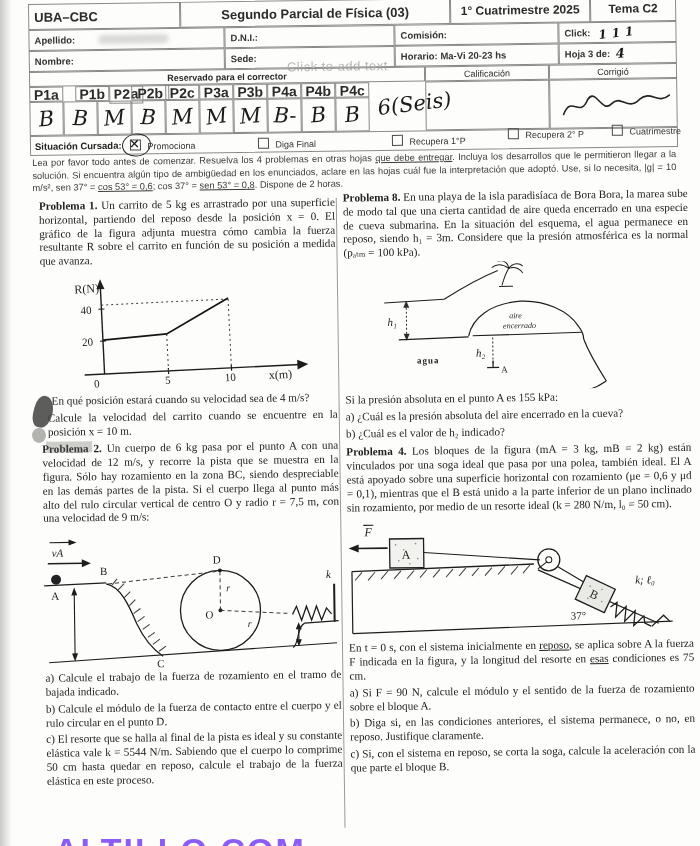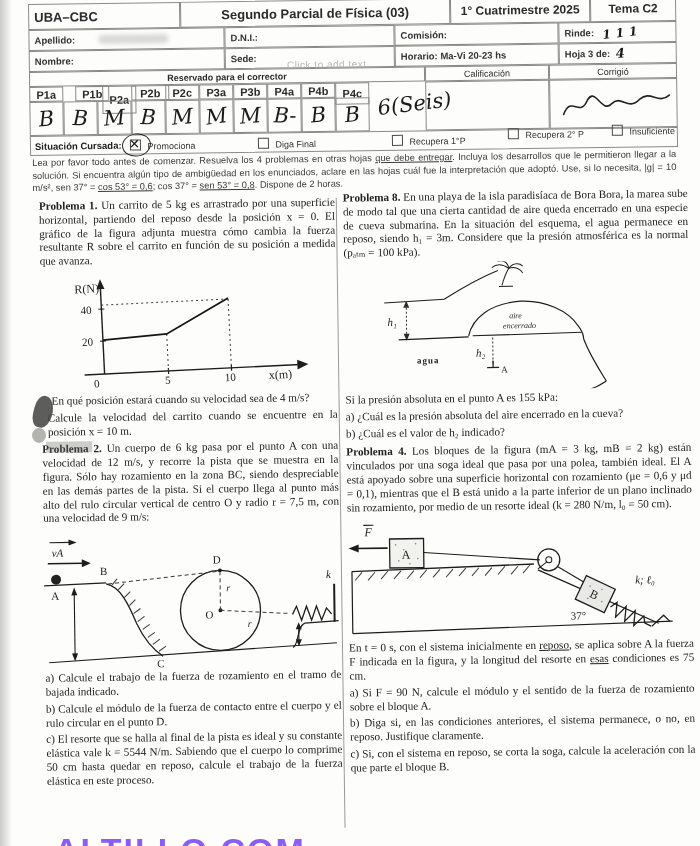--- a/index.html
+++ b/index.html
@@ -10,39 +10,39 @@
   .scan{position:absolute;left:28px;top:4px;width:660px;transform:rotate(-0.8deg);transform-origin:0 0;}
 
   
   .hdr{position:relative;width:648px;height:196px;font-family:"Liberation Sans",sans-serif;}
   .cell{position:absolute;border:1px solid #8a8a86;box-sizing:border-box;
         display:flex;align-items:center;padding:0 5px;background:transparent;}
   .cell.center{justify-content:center;}
   .b13{font-weight:bold;font-size:13px;}
   .b12{font-weight:bold;font-size:12px;}
   .lbl{font-size:9.5px;font-weight:600;color:#333;}
-  .plbl{font-size:11px;font-weight:600;justify-content:center;}
+  .plbl{font-size:14px;font-weight:600;justify-content:center;}
   .hand{font-family:"DejaVu Serif",serif;font-style:italic;color:#1b1b1b;}
   .mark{font-size:21px;transform:rotate(-4deg);}
   .markcell{position:absolute;border:1px solid #8a8a86;box-sizing:border-box;display:flex;
         align-items:center;justify-content:center;overflow:visible;}
   .aula-hand{font-size:12px;letter-spacing:5px;margin-left:8px;transform:rotate(-6deg);}
   .hoja-hand{font-size:13px;margin-left:6px;transform:rotate(-3deg);}
   .calif-hand{position:absolute;font-size:21px;transform:rotate(-6deg);white-space:nowrap;}
   .chk{display:inline-block;width:9px;height:9px;border:1.2px solid #4a4a48;vertical-align:-1px;
        position:relative;margin-right:4px;}
   .chk.x::before{content:"✕";position:absolute;left:-2px;top:-4px;font-size:13px;color:#111;}
   .circ{position:absolute;left:-9px;top:-7px;width:27px;height:21px;border:1.6px solid #222;
        border-radius:50%;transform:rotate(-8deg);}
   .opt{position:absolute;font-size:9px;color:#333;white-space:nowrap;}
   .sit-label{position:absolute;font-size:9.5px;font-weight:bold;color:#222;}
   .instr{position:absolute;left:2px;top:153px;width:644px;font-size:9.3px;line-height:12.5px;
        color:#3a3a38;text-align:justify;}
   .u{text-decoration:underline;}
-  .artifact-note{position:absolute;left:258px;top:59px;font-size:10px;color:#b8b8b4;letter-spacing:.5px;}
+  .artifact-note{position:absolute;left:258px;top:59px;font-size:13px;color:#b8b8b4;letter-spacing:.5px;}
   .smudge-apellido{position:absolute;left:70px;top:32px;width:70px;height:9px;
        background:rgba(90,90,90,.22);filter:blur(2px);border-radius:4px;}
 
   
   .col{position:absolute;font-family:"Liberation Serif","DejaVu Serif",serif;font-size:11.2px;
        line-height:13.8px;text-align:justify;color:#222;}
   .col-left{left:8px;top:196px;width:296px;}
   .col-right{left:312px;top:192px;width:345px;}
   .divider{position:absolute;left:305px;top:198px;width:1px;height:630px;background:#9a9a96;}
   .ptitle{font-weight:bold;}
@@ -74,48 +74,48 @@
 
     <div class="cell b13" style="left:0;top:0;width:152px;height:26px;">UBA–CBC</div>
     <div class="cell b13 center" style="left:152px;top:0;width:270px;height:26px;">Segundo Parcial de Física (03)</div>
     <div class="cell b12 center" style="left:422px;top:0;width:140px;height:26px;">1° Cuatrimestre 2025</div>
     <div class="cell b12 center" style="left:562px;top:0;width:86px;height:26px;">Tema C2</div>
 
     <div class="cell lbl" style="left:0;top:26px;width:196px;height:21px;">Apellido:</div>
     <div class="cell lbl" style="left:196px;top:26px;width:170px;height:21px;">D.N.I.:</div>
     <div class="cell lbl" style="left:366px;top:26px;width:164px;height:21px;">Comisión:</div>
     <div class="cell lbl" style="left:530px;top:26px;width:118px;height:21px;">
-      <span>Rinde:</span>
+      <span>Click:</span>
       <span class="hand aula-hand">111</span>
     </div>
     <div class="smudge-apellido"></div>
 
     <div class="cell lbl" style="left:0;top:47px;width:196px;height:21px;">Nombre:</div>
     <div class="cell lbl" style="left:196px;top:47px;width:170px;height:21px;">Sede:</div>
     <div class="cell lbl" style="left:366px;top:47px;width:164px;height:21px;">Horario: Ma-Vi 20-23 hs</div>
     <div class="cell lbl" style="left:530px;top:47px;width:118px;height:21px;">
       <span>Hoja 3 de:</span>
       <span class="hand hoja-hand">4</span>
     </div>
     <div class="artifact-note">Click to add text</div>
 
     <div class="cell center" style="left:0;top:68px;width:396px;height:15px;font-size:9px;font-weight:600;">Reservado para el corrector</div>
     <div class="cell center" style="left:396px;top:68px;width:124px;height:15px;font-size:9px;">Calificación</div>
     <div class="cell center" style="left:520px;top:68px;width:128px;height:15px;font-size:9px;">Corrigió</div>
 
     <div class="cell plbl" style="left:0px;top:83px;width:34px;height:15px;">P1a</div>
     <div class="cell plbl" style="left:46px;top:83px;width:34px;height:15px;">P1b</div>
-    <div class="cell plbl" style="left:73px;top:83px;width:34px;height:28px;">P2a</div>
+    <div class="cell plbl" style="left:80px;top:83px;width:34px;height:18px;font-family:Liberation Mono, monospace;">P2a</div>
     <div class="cell plbl" style="left:102px;top:83px;width:38px;height:15px;">P2b</div>
     <div class="cell plbl" style="left:136px;top:83px;width:34px;height:15px;">P2c</div>
     <div class="cell plbl" style="left:170px;top:83px;width:34px;height:15px;">P3a</div>
     <div class="cell plbl" style="left:204px;top:83px;width:34px;height:15px;">P3b</div>
     <div class="cell plbl" style="left:238px;top:83px;width:34px;height:15px;">P4a</div>
     <div class="cell plbl" style="left:272px;top:83px;width:34px;height:15px;">P4b</div>
-    <div class="cell plbl" style="left:306px;top:83px;width:34px;height:22px;">P4c</div>
+    <div class="cell plbl" style="left:306px;top:83px;width:34px;height:15px;">P4c</div>
 
     <div class="markcell" style="left:0px;top:98px;width:34px;height:34px;">
         <span class="hand mark">B</span>
       </div>
     <div class="markcell" style="left:34px;top:98px;width:34px;height:34px;">
         <span class="hand mark" style="transform:rotate(2deg);">B</span>
       </div>
     <div class="markcell" style="left:68px;top:98px;width:34px;height:34px;">
         <span class="hand mark">M</span>
       </div>
@@ -161,21 +161,21 @@
     <div class="opt" style="left:362px;top:136px;">
       <span class="chk"></span>
       <span>Recupera 1°P</span>
     </div>
     <div class="opt" style="left:478px;top:131px;">
       <span class="chk"></span>
       <span>Recupera 2° P</span>
     </div>
     <div class="opt" style="left:582px;top:129px;">
       <span class="chk"></span>
-      <span>Insuficiente</span>
+      <span>Cuatrimestre</span>
     </div>
 
     <div class="instr">
       <span>Lea por favor todo antes de comenzar. Resuelva los 4 problemas en otras hojas </span><span class="u">que debe entregar</span><span>. Incluya los desarrollos que le permitieron llegar a la solución. Si encuentra algún tipo de ambigüedad en los enunciados, aclare en las hojas cuál fue la interpretación que adoptó. Use, si lo necesita, |g| = 10 m/s², sen 37° = </span><span class="u">cos 53° = 0,6</span><span>; cos 37° = </span><span class="u">sen 53° = 0,8</span><span>. Dispone de 2 horas.</span>
     </div>
   </div>
 
   <div class="divider"></div>
 
   <div class="col col-left">

